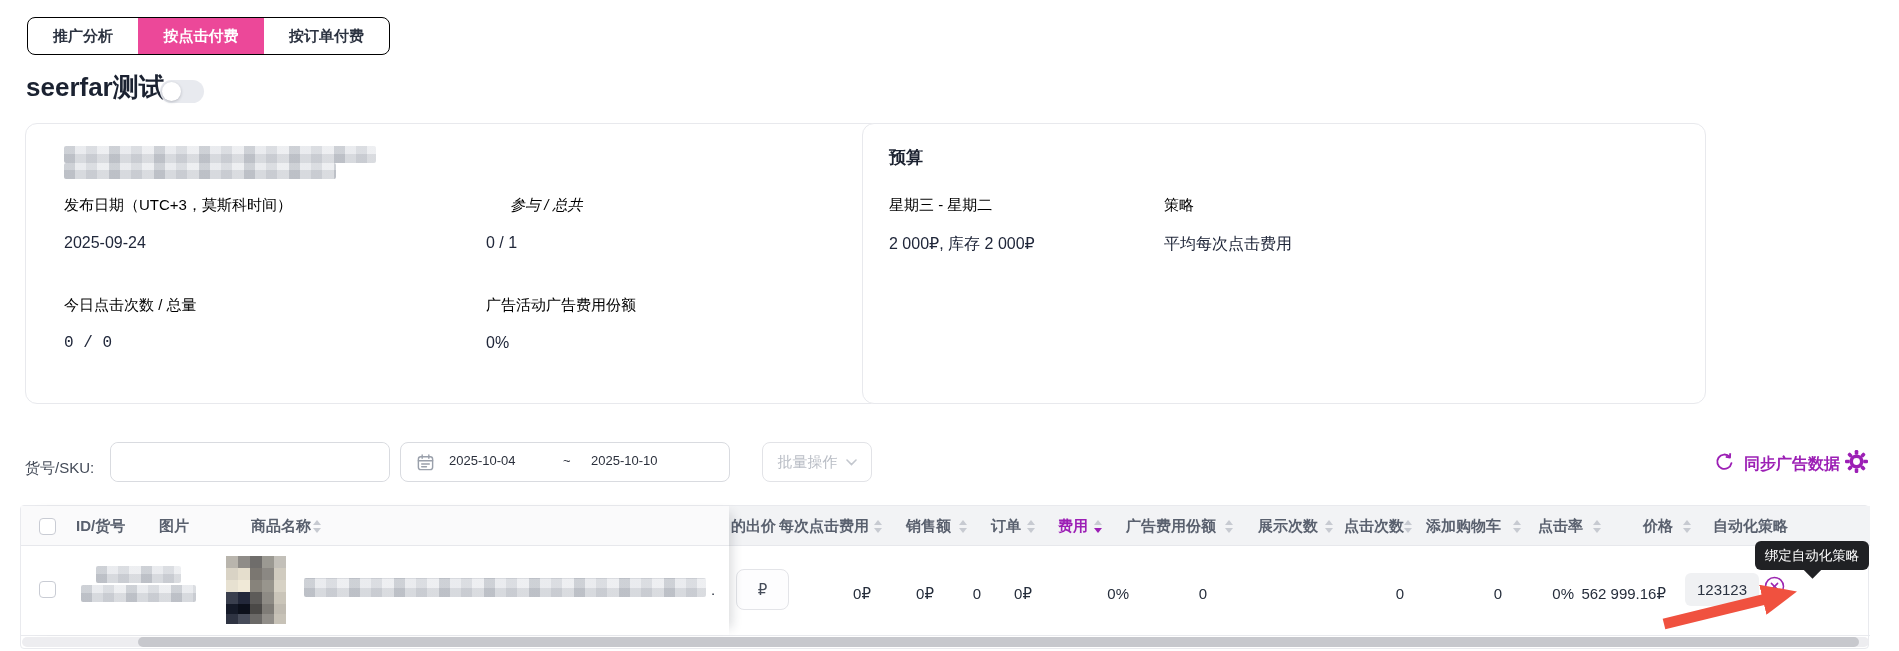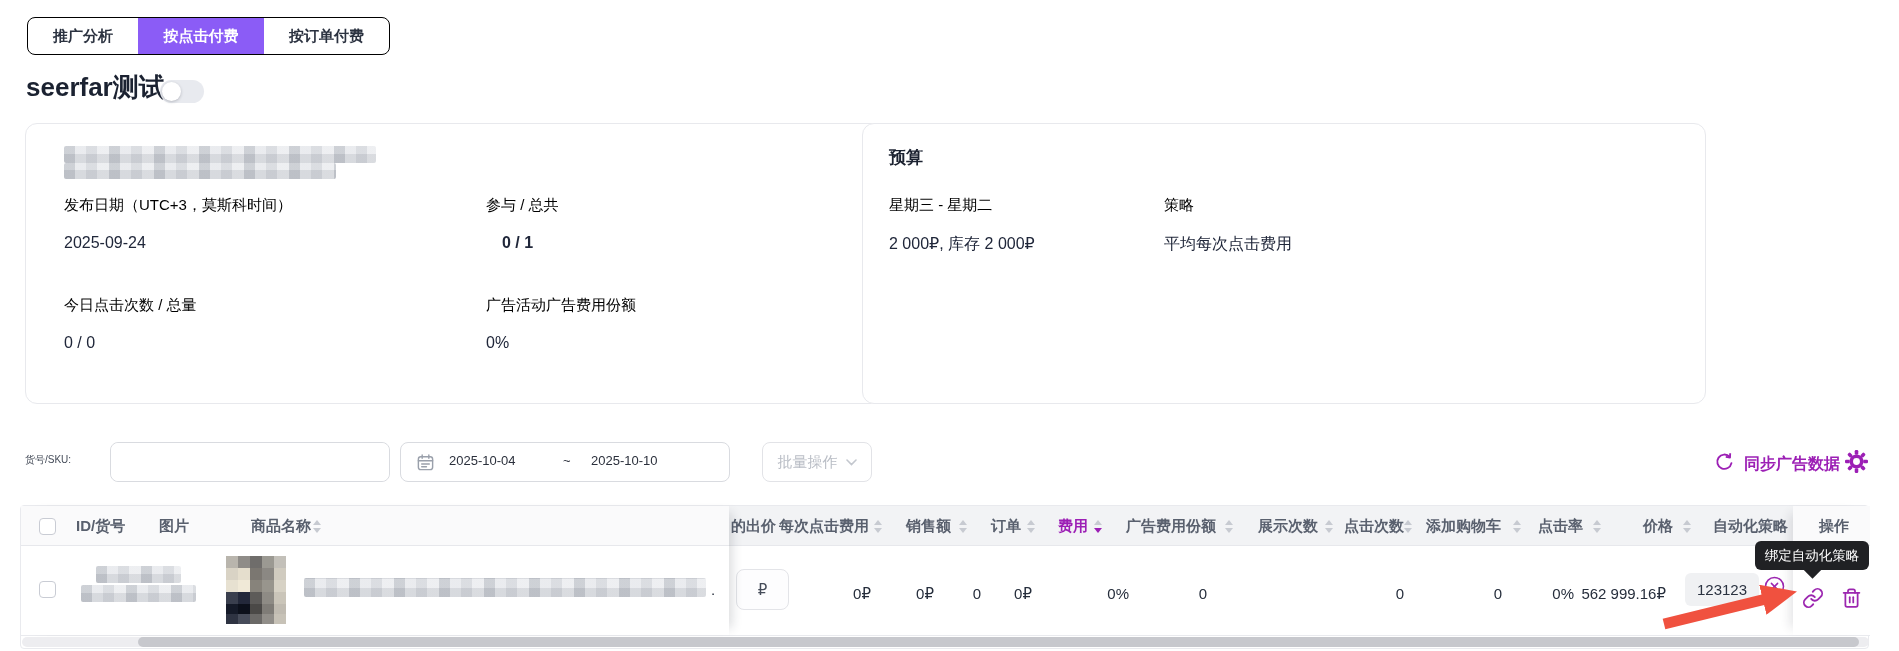--- a/index.html
+++ b/index.html
@@ -6,21 +6,21 @@
   html,body { width:1899px; height:651px; background:#fff; overflow:hidden;
     font-family:"Liberation Sans","DejaVu Sans",sans-serif; color:#242b38; }
   .abs { position:absolute; }
 
   
   .tabbar { left:27px; top:17px; height:38px; display:flex; border:1px solid #000000;
     border-radius:8px; overflow:hidden; background:#fff; }
   .tab { display:flex; align-items:center; justify-content:center; font-size:15px;
     font-weight:700; color:#2b3240; cursor:pointer; }
   .tab.t0{ width:110px; } .tab.t1{ width:126px; } .tab.t2{ width:125px; }
-  .tab.active { background:#8b5cf6; color:#fff; }
+  .tab.active { background:#ec4899; color:#fff; }
 
   
   .page-title { left:26px; top:70px; font-size:26px; font-weight:700; color:#1b2231; }
   .toggle { left:160px; top:80px; width:44px; height:23px; border-radius:12px;
     background:#e8eaef; }
   .toggle .knob { position:absolute; left:2px; top:2px; width:19px; height:19px;
     border-radius:50%; background:#fff; box-shadow:0 1px 3px rgba(30,35,50,.25); }
 
   
   .card { border:1px solid #e8e9ed; border-radius:12px; background:#fff; }
@@ -30,21 +30,21 @@
 
   
   .mosaic { background-image:
       repeating-linear-gradient(90deg, rgba(118,126,140,.30) 0 11px, rgba(196,201,210,.22) 11px 22px,
         rgba(152,158,170,.28) 22px 33px, rgba(208,212,219,.20) 33px 45px),
       repeating-linear-gradient(0deg, rgba(130,136,148,.28) 0 9px, rgba(214,217,223,.25) 9px 18px);
     border-radius:2px; }
 
   
   .fbox { position:absolute; height:40px; border:1px solid #d9dbe0; border-radius:8px; background:#fff; }
-  .flabel { position:absolute; font-size:10px; color:#434a57; }
+  .flabel { position:absolute; font-size:15px; color:#434a57;margin-top:6px; }
   input.sku { border:none; outline:none; width:100%; height:100%; border-radius:8px;
     padding:0 12px; font-size:15px; font-family:inherit; }
   .datetext { position:absolute; top:10px; font-size:13px; color:#2b303c; }
   .batch { color:#b9bdc5; font-size:15px; display:flex; align-items:center; gap:8px;
     justify-content:center; border-color:#e2e3e7 !important; }
   .synctext { position:absolute; font-size:16px; font-weight:600; color:#9c1fb5; cursor:pointer; }
 
   
   .tablewrap { left:20px; top:505px; width:1849px; height:144px; border:1px solid #e9eaee;
     border-radius:4px; background:#fff; }
@@ -111,25 +111,25 @@
   <div class="knob"></div>
 </div>
 
 <div class="abs card" style="left:25px; top:123px; width:858px; height:281px;">
   <div class="abs mosaic" style="left:38px; top:22px; width:312px; height:17px;"></div>
   <div class="abs mosaic" style="left:38px; top:39px; width:272px; height:16px;"></div>
 
   <div class="card-label" style="left:38px; top:72px;">发布日期（UTC+3，莫斯科时间）</div>
   <div class="card-value" style="left:38px; top:110px;">2025-09-24</div>
 
-  <div class="card-label" style="left:460px; top:72px;">参与 / 总共</div>
-  <div class="card-value" style="left:476px; top:110px;font-weight:bold;">0 / 1</div>
+  <div class="card-label" style="left:484px; top:72px;font-style:italic;">参与 / 总共</div>
+  <div class="card-value" style="left:460px; top:110px;">0 / 1</div>
 
   <div class="card-label" style="left:38px; top:172px;">今日点击次数 / 总量</div>
-  <div class="card-value" style="left:38px; top:210px;">0 / 0</div>
+  <div class="card-value" style="left:38px; top:210px;font-family:Liberation Mono, monospace;">0 / 0</div>
 
   <div class="card-label" style="left:460px; top:172px;">广告活动广告费用份额</div>
   <div class="card-value" style="left:460px; top:210px;">0%</div>
 </div>
 
 <div class="abs card" style="left:862px; top:123px; width:844px; height:281px;">
   <div class="card-title" style="left:26px; top:22px;">预算</div>
 
   <div class="card-label" style="left:26px; top:72px;">星期三 - 星期二</div>
   <div class="card-value" style="left:26px; top:110px;">2 000₽, 库存 2 000₽</div>
@@ -309,39 +309,20 @@
         <rect x="12" y="58" width="12" height="10" fill="#474c5a"></rect>
         <rect x="24" y="58" width="12" height="10" fill="#6b6967"></rect>
         <rect x="36" y="58" width="12" height="10" fill="#918e89"></rect>
         <rect x="48" y="58" width="12" height="10" fill="#c7c2b7"></rect>
     </svg>
 
     <div class="abs mosaic" style="left:283px; top:72px; width:402px; height:19px;"></div>
     <div class="rcell" style="left:690px; top:74px;">.</div>
   </div>
 
-  <div class="rightpane">
-    <div class="fh"></div>
-    <div class="fr"></div>
-    <div class="hcell" style="left:26px;">操作</div>
-    <svg class="abs" style="left:9px; top:81px;" width="22" height="22" viewBox="0 0 24 24">
-      <g fill="none" stroke="#9c27b0" stroke-width="2" stroke-linecap="round" stroke-linejoin="round">
-        <path d="M10 13a5 5 0 0 0 7.54.54l3-3a5 5 0 0 0-7.07-7.07l-1.72 1.71"></path>
-        <path d="M14 11a5 5 0 0 0-7.54-.54l-3 3a5 5 0 0 0 7.07 7.07l1.71-1.71"></path>
-      </g>
-    </svg>
-    <svg class="abs" style="left:48px; top:81px;" width="21" height="22" viewBox="0 0 24 24">
-      <g fill="none" stroke="#9c27b0" stroke-width="2" stroke-linecap="round" stroke-linejoin="round">
-        <polyline points="3 6 5 6 21 6"></polyline>
-        <path d="M19 6v14a2 2 0 0 1-2 2H7a2 2 0 0 1-2-2V6m3 0V4a2 2 0 0 1 2-2h4a2 2 0 0 1 2 2v2"></path>
-        <line x1="10" y1="11" x2="10" y2="17"></line>
-        <line x1="14" y1="11" x2="14" y2="17"></line>
-      </g>
-    </svg>
-  </div>
 
   <div class="rowline"></div>
 
   <div class="abs sb-track" style="left:1px; top:131px; width:1847px;">
     <div class="sb-thumb"></div>
   </div>
 </div>
 
 <div class="abs tooltip-caret"></div>
 <div class="abs tooltip">绑定自动化策略</div>

